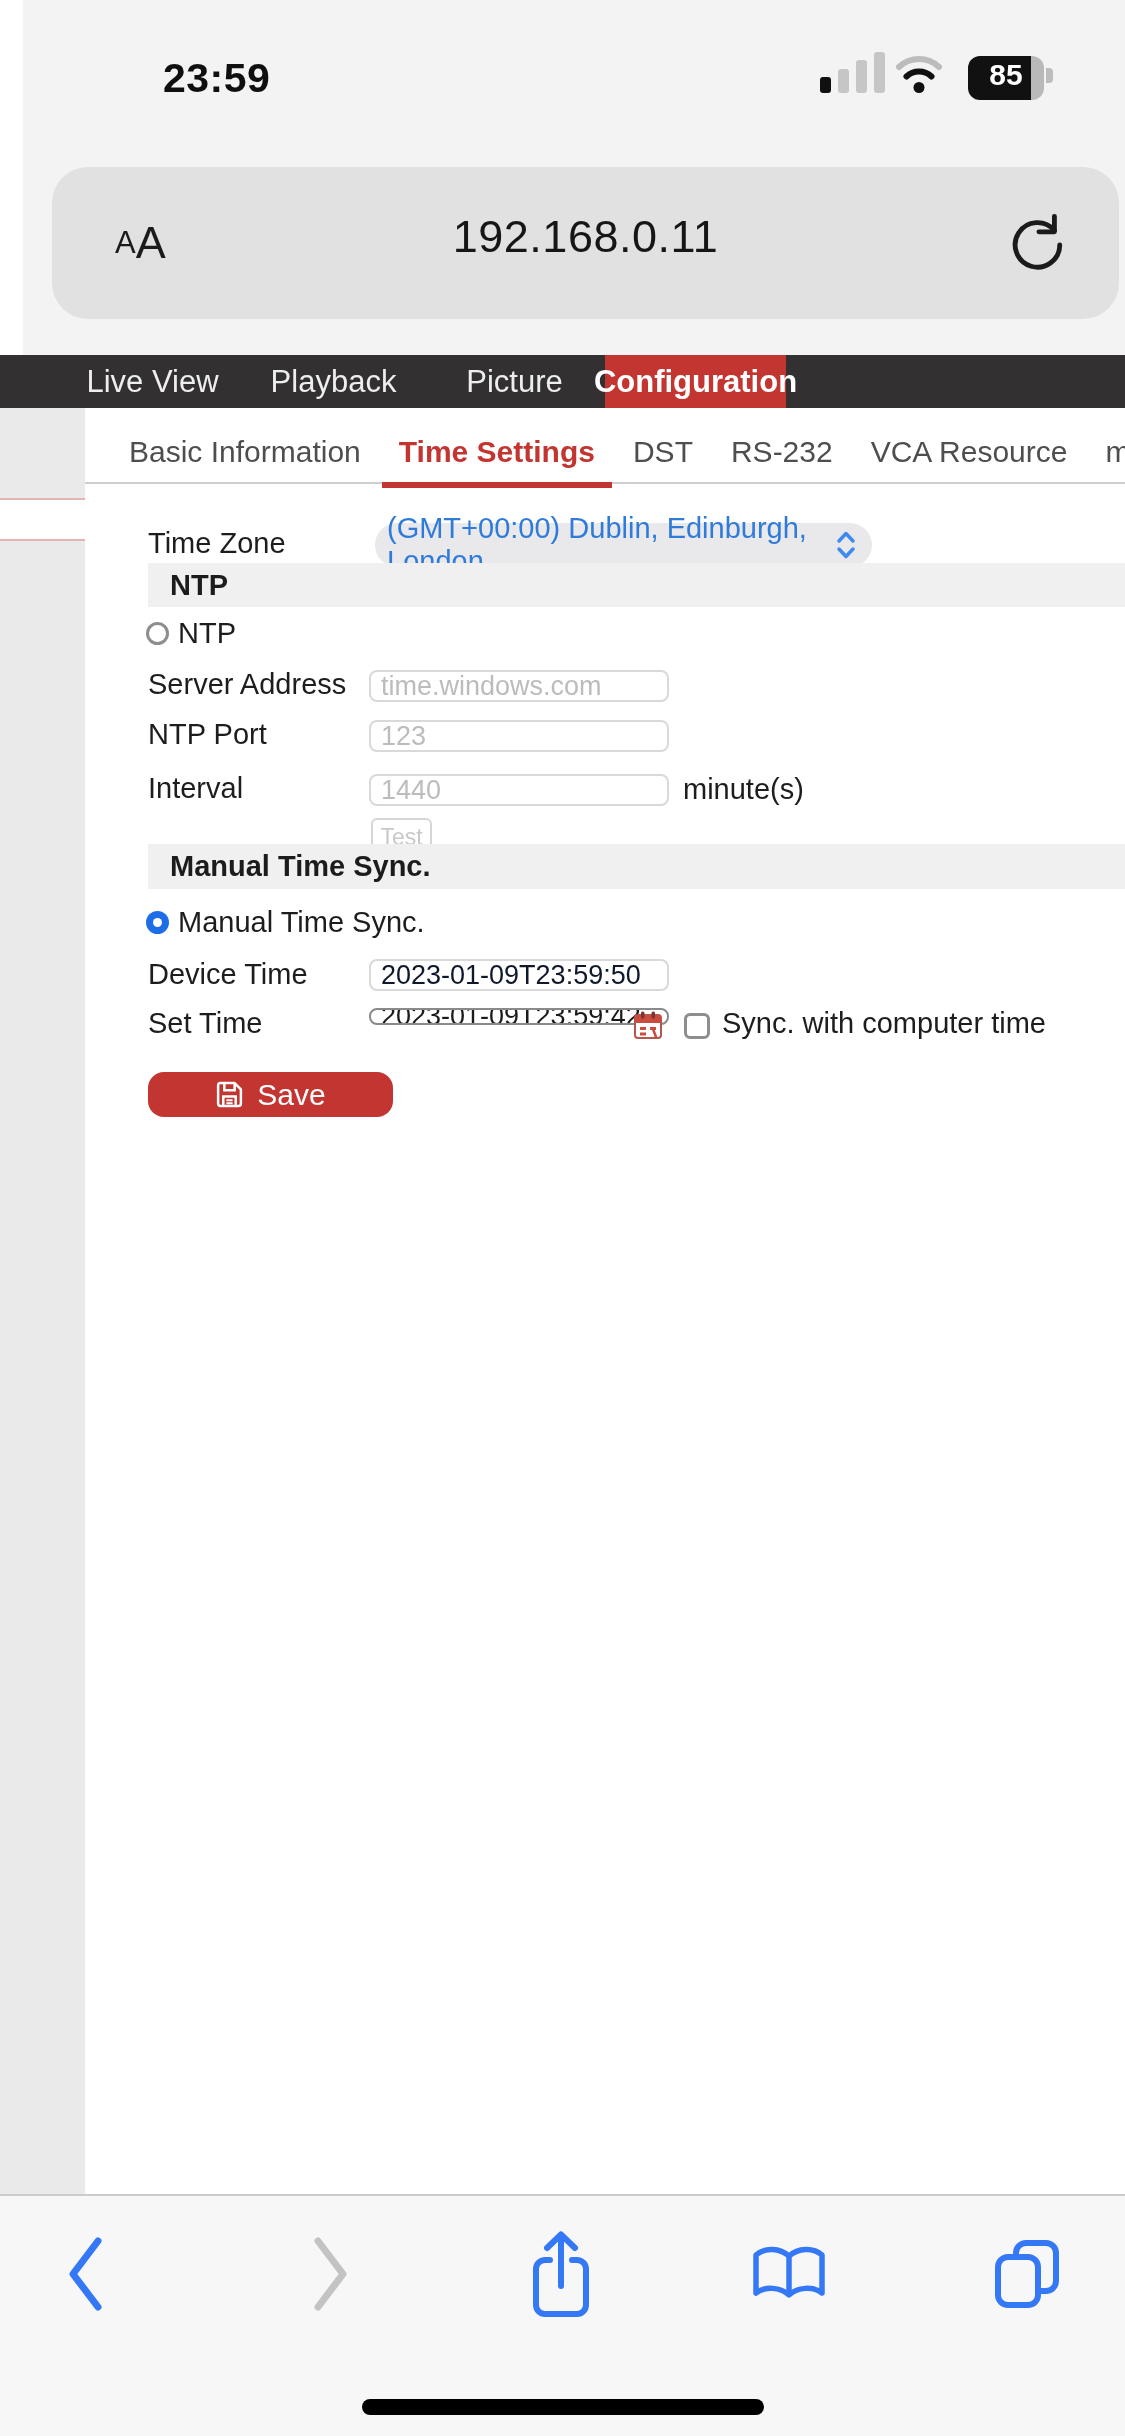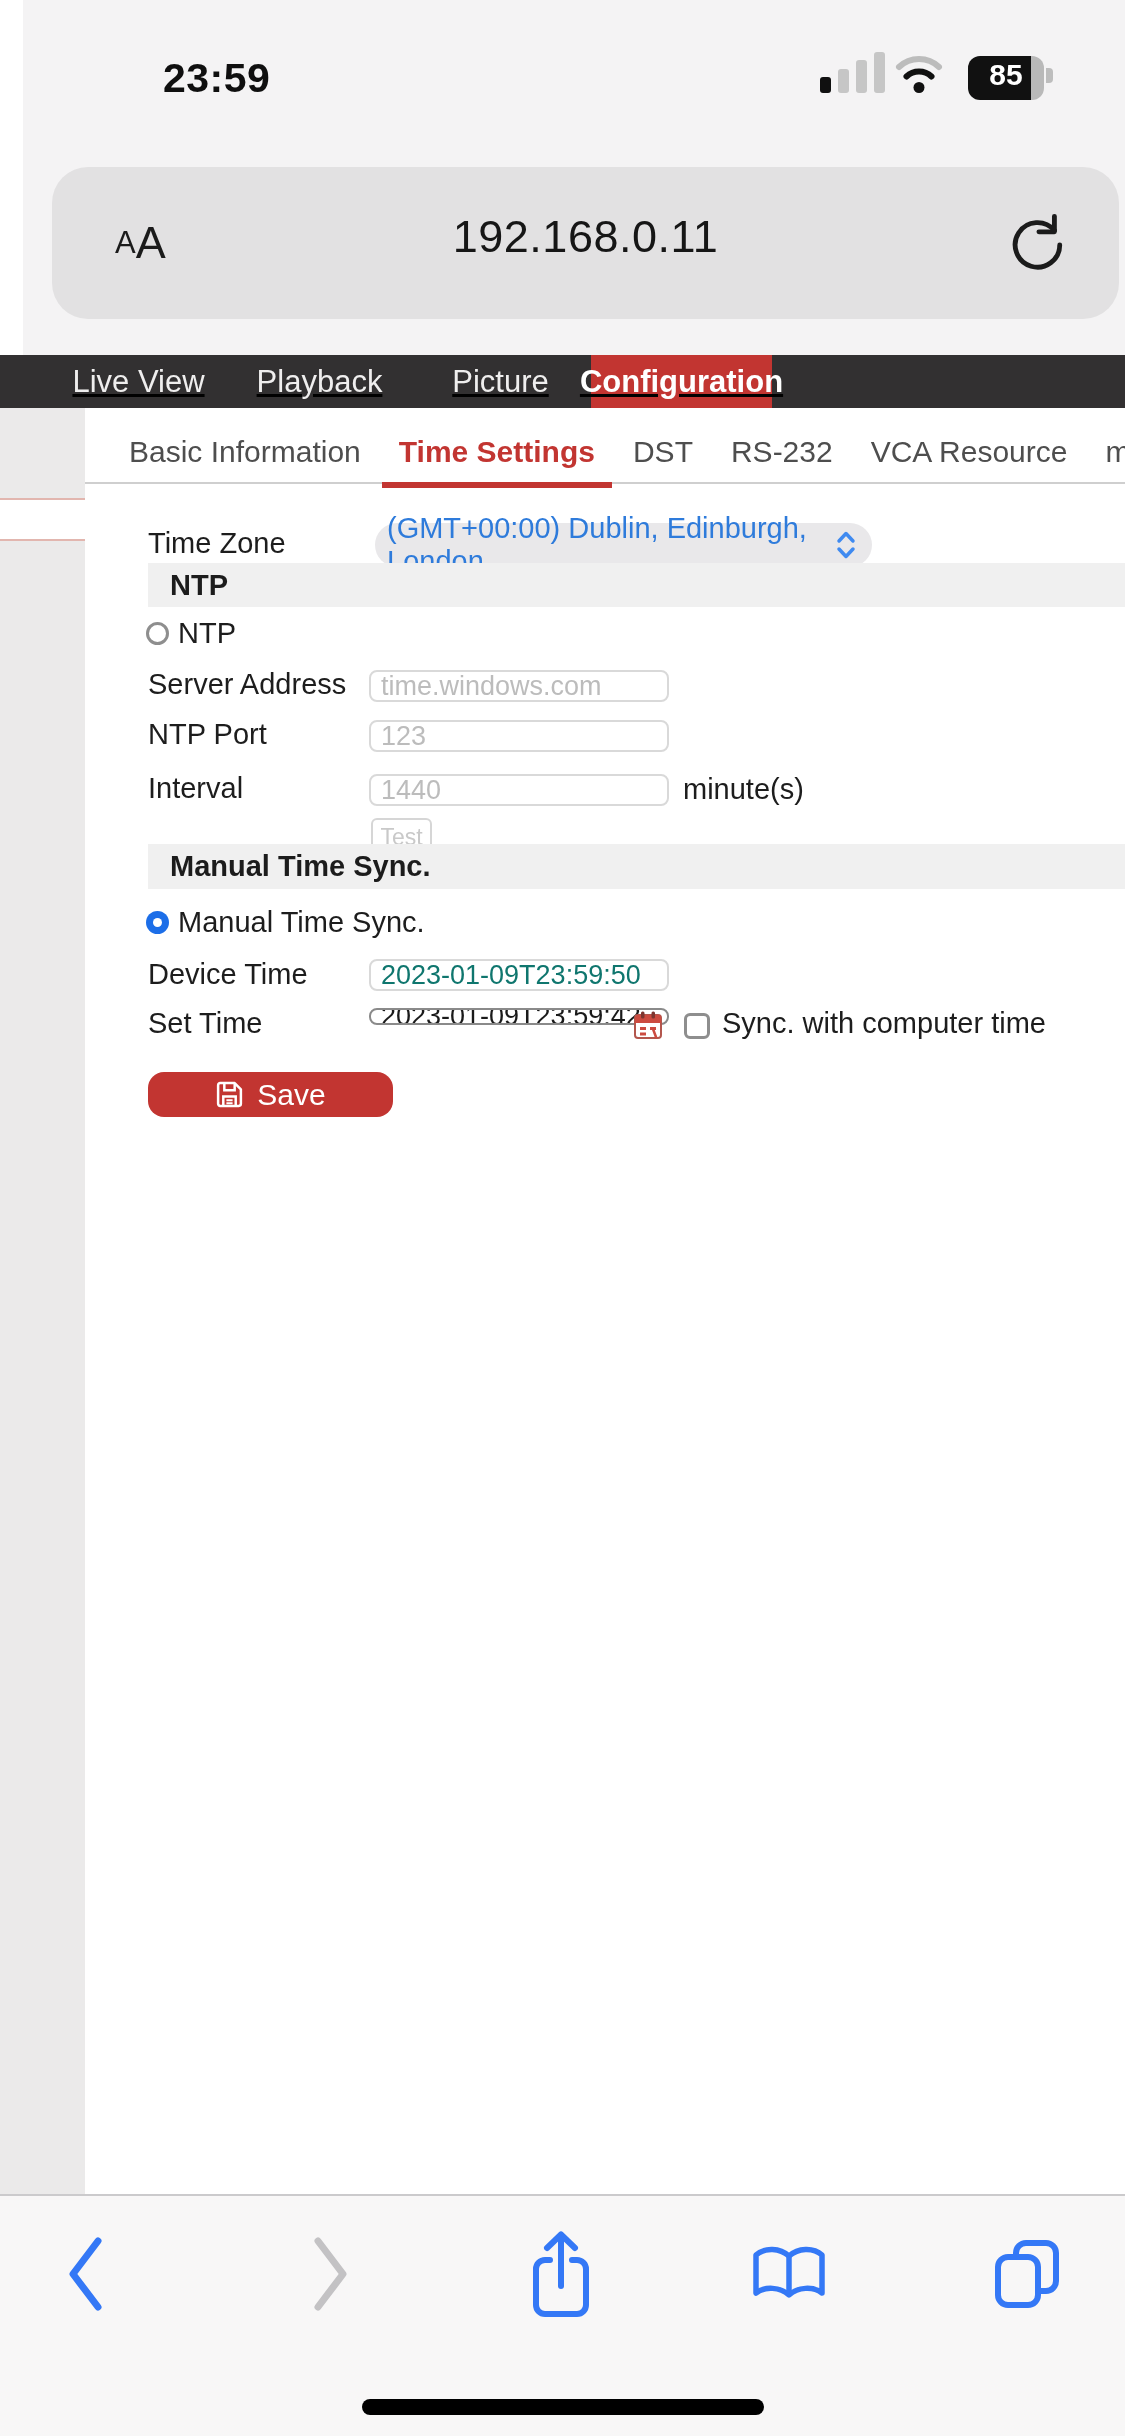--- a/index.html
+++ b/index.html
@@ -20,21 +20,21 @@
   #battery::after { content:''; position:absolute; right:-9px; top:12px; width:7px; height:15px;
              background:#bdbdbd; border-radius:0 4px 4px 0; }
   #urlbar { left:29px; top:167px; width:1067px; height:152px; background:#e2e1e2; border-radius:36px; }
   #reader { left:63px; top:0; height:152px; display:flex; align-items:center; color:#1b1b1b; }
   #reader .a1 { font-size:31px; } #reader .a2 { font-size:45px; }
   #url-text { left:0; top:0; width:100%; height:140px; text-align:center; font-size:45px; color:#161616;
               display:flex; align-items:center; justify-content:center; letter-spacing:.5px; }
   #reload { right:52px; top:45px; }
 
   
-  #sitenav { left:0; top:355px; width:1125px; height:53px; background:#323031; display:flex; padding-left:48px;text-decoration:underline; }
+  #sitenav { left:0; top:355px; width:1125px; height:53px; background:#323031; display:flex; padding-left:62px; }
   .navitem { width:181px; height:53px; display:flex; align-items:center; justify-content:center;
              font-size:31px; color:#efeeee; }
   .navitem.active { background:#c23531; color:#fff; font-weight:600; }
 
   
   #content { left:0; top:408px; width:1125px; height:1786px; background:#fff;padding-left:21px; }
   #sidebar { left:0; top:0; width:85px; height:1786px; background:#ebeaea; }
   #sidebar-slot { left:0; top:90px; width:85px; height:43px; background:#fff;
                   border-top:2px solid #e2b6af; border-bottom:2px solid #e2b6af; }
   #tabbar { left:85px; top:0; width:1040px; height:76px; border-bottom:2px solid #cfcfcf;
@@ -43,21 +43,21 @@
   .tab.active { color:#c23531; font-weight:700; }
   .tab.active::after { content:''; position:absolute; left:-17px; right:-17px; bottom:-19px; height:6px; background:#c23531; }
 
   .flabel { position:absolute; font-size:29px; color:#1d1d1d; line-height:34px; white-space:nowrap; }
   .sect { position:absolute; left:148px; width:977px; height:44px; background:#f0f0f0;
           font-size:29px; font-weight:700; color:#1c1c1c; display:flex; align-items:center; padding-left:22px; }
   .tinput { position:absolute; left:369px; width:300px; height:32px; border:2px solid #d9d9d9; border-radius:8px;
             font-family:"Liberation Sans","DejaVu Sans",sans-serif; font-size:27px; color:#1a1a1a;
             padding:0 10px; background:#fff; outline:none; }
   .tinput::placeholder { color:#bcbcbc; }
-  .tinput.dim { color:#0f766e; }
+  .tinput.dim { color:#0f172a; }
   .radio { position:absolute; width:23px; height:23px; border-radius:50%; background:#fff; border:3px solid #8e8e8e; }
   .radio.selected { border:none; background:#1c6ee8; }
   .radio.selected::after { content:''; position:absolute; inset:7px; background:#fff; border-radius:50%; }
 
   #tz-select { left:375px; top:115px; width:497px; height:44px; background:#e9e8ea; border-radius:22px;
                display:flex; align-items:center; padding-left:12px; }
   #tz-select span { font-size:29px; color:#2e7bdb; }
   #tz-chevrons { position:absolute; right:14px; top:7px; }
 
   #test-btn { left:371px; top:410px; width:61px; height:39px; border:2px solid #d6d6d6; border-radius:6px;

